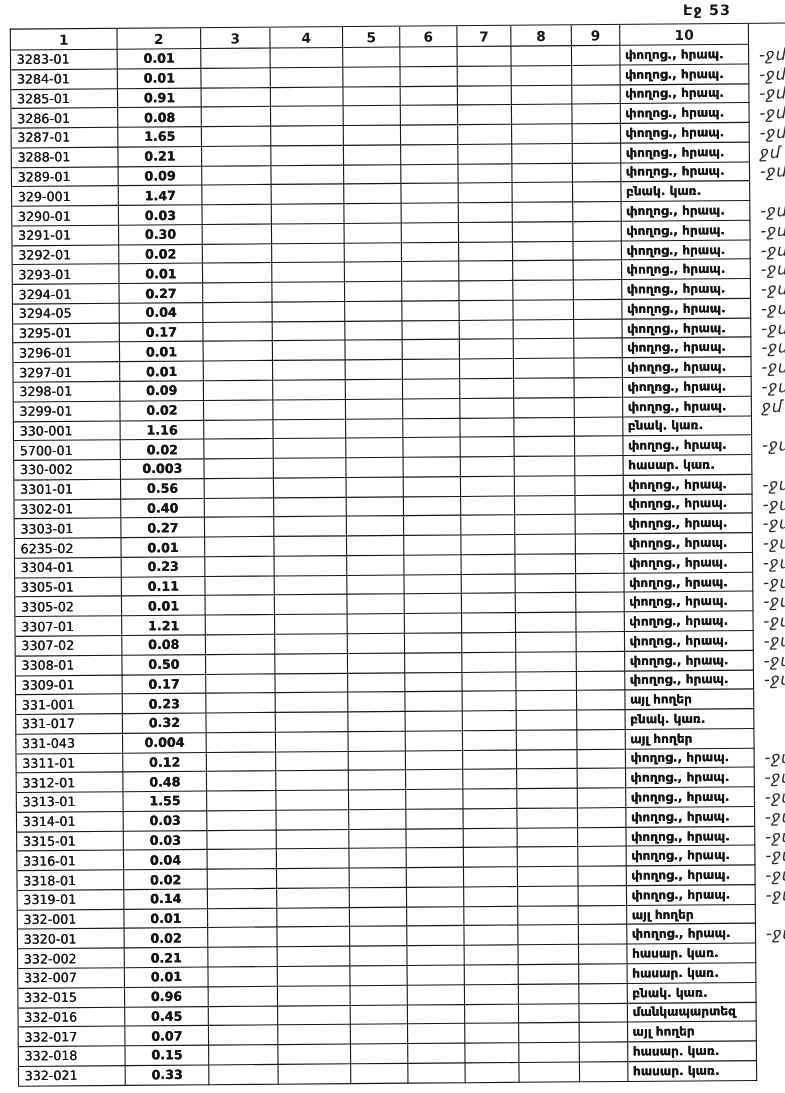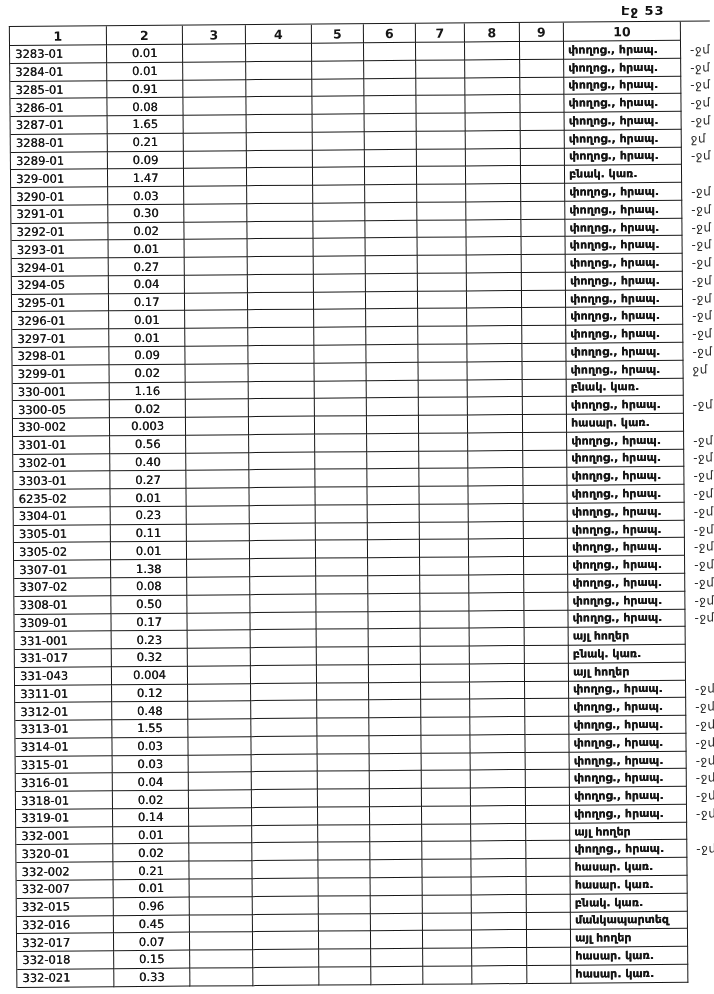--- a/index.html
+++ b/index.html
@@ -35,38 +35,39 @@
     font-size:11.5px;
     text-shadow:0.35px 0 0 currentColor;
   }
   .hrow .cell{
     height:19px;
     justify-content:center;
     font-size:12.5px;font-weight:700;
     text-shadow:none;
   }
   .c1{width:97px;padding-left:5px;}
-  .c2{width:76px;justify-content:center;padding-left:0;}
+  .c2{width:76px;justify-content:center;padding-left:0;font-weight:bold;}
   .c3{width:63px;}
   .c4{width:66px;}
   .c5{width:52px;}
   .c6{width:52px;}
   .c7{width:49px;}
   .c8{width:55px;}
   .c9{width:44px;}
   .c10{width:117px;padding-left:4px;font-size:11px;font-weight:700;text-shadow:0.25px 0 0 currentColor;}
   .hrow .c1,.hrow .c10{padding-left:0;}
   .note{
     box-sizing:border-box;
     height:17.77px;
     display:flex;align-items:center;
     margin-left:9px;
-    font-size:12px;
+    font-size:15px;
     letter-spacing:0.5px;
     color:#2c2c2c;
+    font-style:italic;
   }
 </style>
 </head>
 <body>
 
 <div class="sheet">
   <div class="pageno">Էջ 53</div>
 
   <div class="scan-table">
       <div class="row hrow">
@@ -333,21 +334,21 @@
         <div class="cell c3"></div>
         <div class="cell c4"></div>
         <div class="cell c5"></div>
         <div class="cell c6"></div>
         <div class="cell c7"></div>
         <div class="cell c8"></div>
         <div class="cell c9"></div>
         <div class="cell c10">բնակ. կառ.</div>
       </div>
       <div class="row">
-        <div class="cell c1">3300-05</div>
+        <div class="cell c1">5700-01</div>
         <div class="cell c2">0.02</div>
         <div class="cell c3"></div>
         <div class="cell c4"></div>
         <div class="cell c5"></div>
         <div class="cell c6"></div>
         <div class="cell c7"></div>
         <div class="cell c8"></div>
         <div class="cell c9"></div>
         <div class="cell c10">փողոց., հրապ.</div>
         <div class="note">-ջմ</div>
@@ -450,21 +451,21 @@
         <div class="cell c5"></div>
         <div class="cell c6"></div>
         <div class="cell c7"></div>
         <div class="cell c8"></div>
         <div class="cell c9"></div>
         <div class="cell c10">փողոց., հրապ.</div>
         <div class="note">-ջմ</div>
       </div>
       <div class="row">
         <div class="cell c1">3307-01</div>
-        <div class="cell c2">1.38</div>
+        <div class="cell c2">1.21</div>
         <div class="cell c3"></div>
         <div class="cell c4"></div>
         <div class="cell c5"></div>
         <div class="cell c6"></div>
         <div class="cell c7"></div>
         <div class="cell c8"></div>
         <div class="cell c9"></div>
         <div class="cell c10">փողոց., հրապ.</div>
         <div class="note">-ջմ</div>
       </div>

